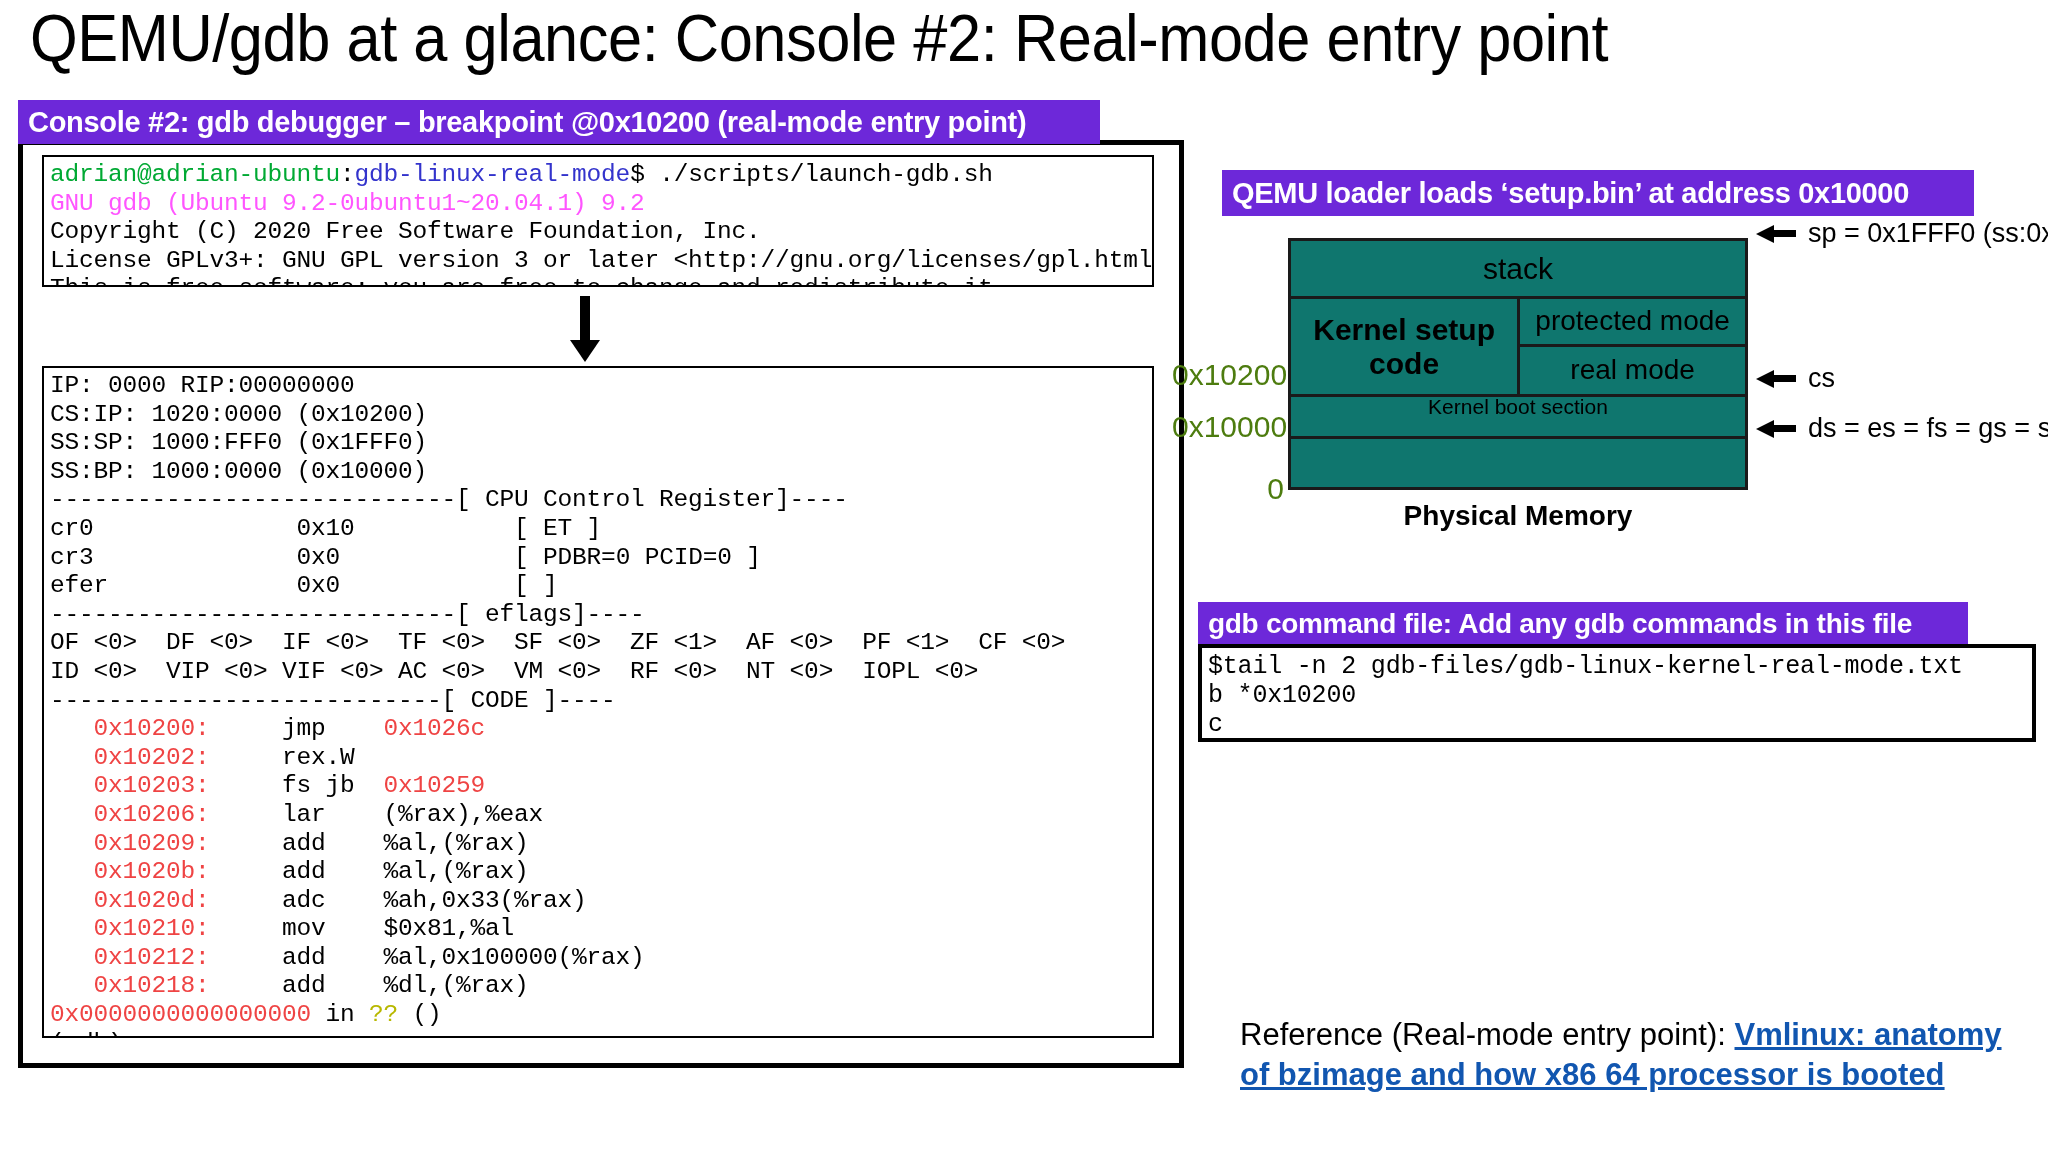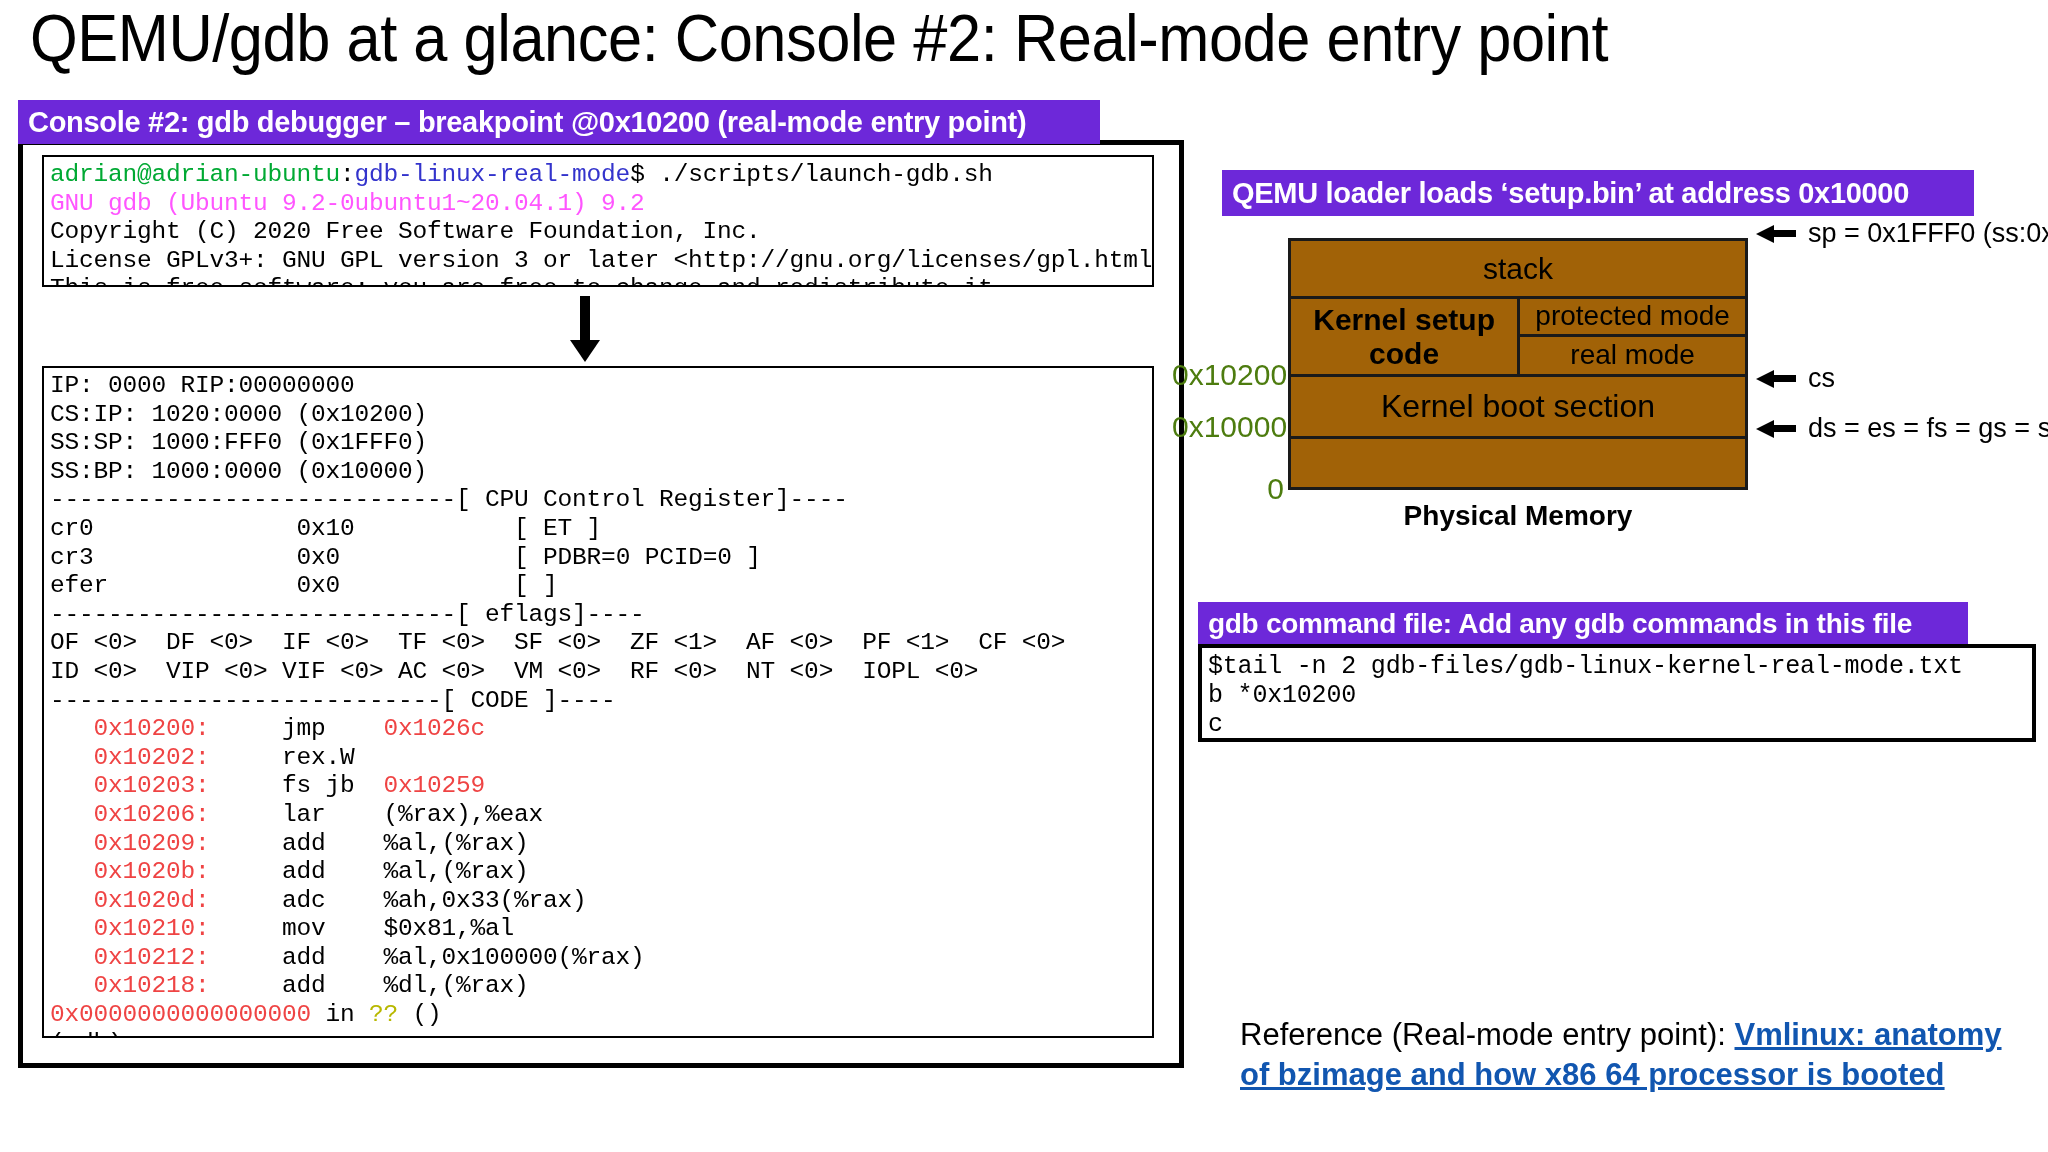--- a/index.html
+++ b/index.html
@@ -140,39 +140,39 @@
 
   
   #mem-diagram {
     position: absolute;
     left: 1288px;
     top: 238px;
     width: 460px;
     height: 252px;
     border: 3px solid #1a1a1a;
     box-sizing: border-box;
-    background: #a16207;
+    background: #0f766e;
   }
   .mem-row {
     position: absolute;
     left: 0;
     width: 100%;
     box-sizing: border-box;
     display: flex;
     align-items: center;
     justify-content: center;
     font-size: 30px;
     color: #000000;
   }
   #mem-stack {
     top: 0; height: 58px;
     border-bottom: 3px solid #1a1a1a;
   }
   #mem-mid {
-    top: 58px; height: 78px;
+    top: 58px; height: 98px;
     border-bottom: 3px solid #1a1a1a;
     display: flex;
     padding: 0;
   }
   #mem-setupcode {
     width: 50.5%;
     height: 100%;
     border-right: 3px solid #1a1a1a;
     box-sizing: border-box;
     display: flex;
@@ -195,21 +195,21 @@
     display: flex;
     align-items: center;
     justify-content: center;
     font-size: 28px;
     box-sizing: border-box;
   }
   #mem-protected { border-bottom: 3px solid #1a1a1a; }
   #mem-boot {
     top: 136px; height: 62px;
     border-bottom: 3px solid #1a1a1a;
-    font-size: 32px;
+    font-size: 21px;
   }
   #mem-bottom {
     top: 188px; height: 61px;
   }
 
   .mem-addr {
     position: absolute;
     font-size: 30px;
     text-align: right;
     color: #4d7c0f;

